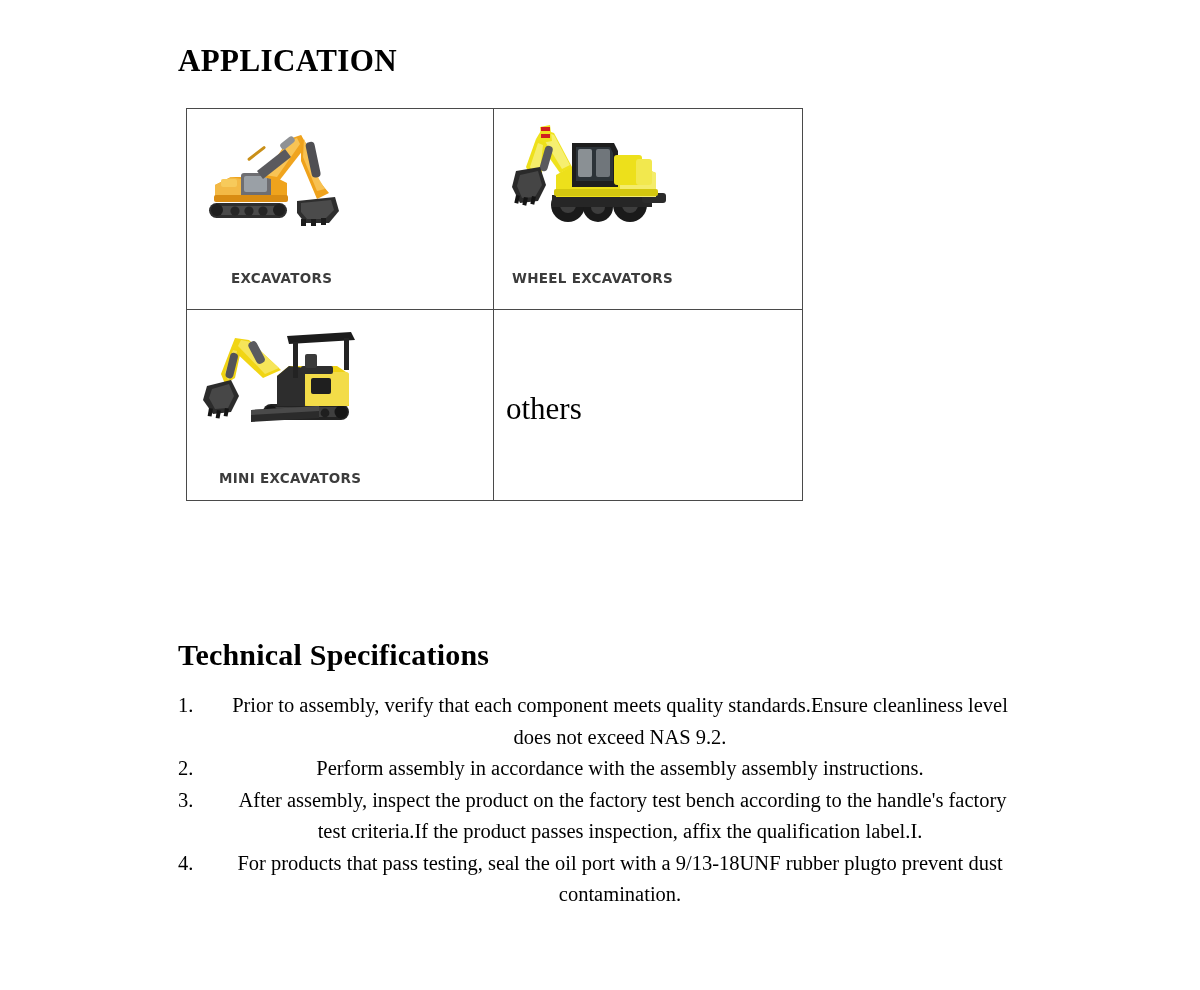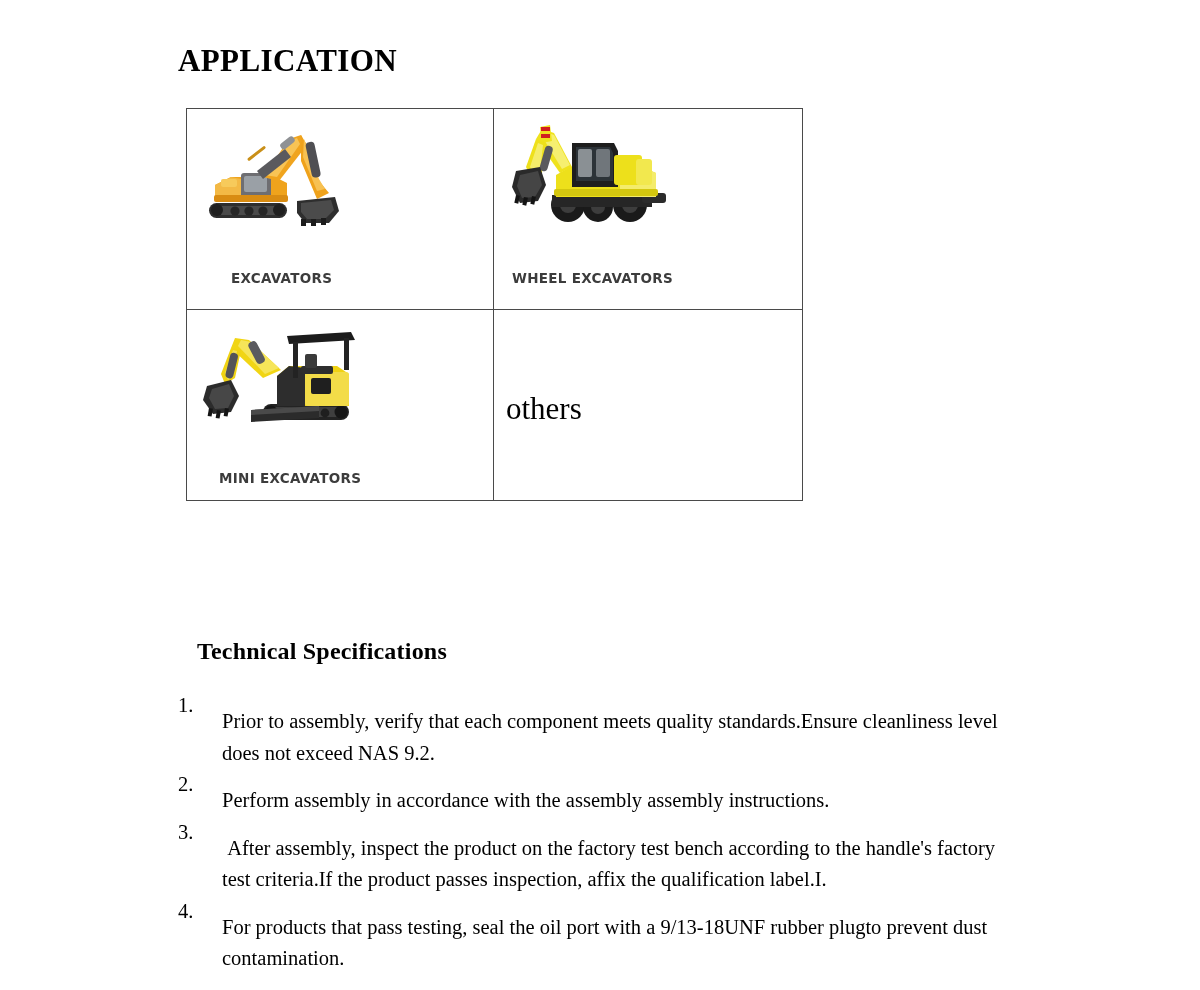--- a/index.html
+++ b/index.html
@@ -95,25 +95,24 @@
     white-space: nowrap;
   }
 
   
   .spec-heading {
     position: absolute;
     left: 178px;
     top: 638px;
     font-family: "Liberation Serif", serif;
     font-weight: bold;
-    font-size: 24px;
+    font-size: 30px;
     letter-spacing: 0.2px;
     line-height: 1.1;
     white-space: nowrap;
-    margin-left: 19px;
   }
 
   .spec-list {
     position: absolute;
     left: 178px;
     top: 690px;
     width: 840px;
   }
   .spec-item {
     position: relative;
@@ -124,23 +123,22 @@
     line-height: 31.5px;
     color: #000000;
   }
   .spec-num {
     flex: 0 0 44px;
     width: 44px;
     text-align: left;
   }
   .spec-text {
     flex: 1 1 auto;
-    text-align: left;
+    text-align: center;
     white-space: pre-wrap;
-    margin-top: 16px;
   }
 </style>
 </head>
 <body>
 
 <div class="page">
 
   <div class="app-heading">APPLICATION</div>
 
   <table class="app-table">

